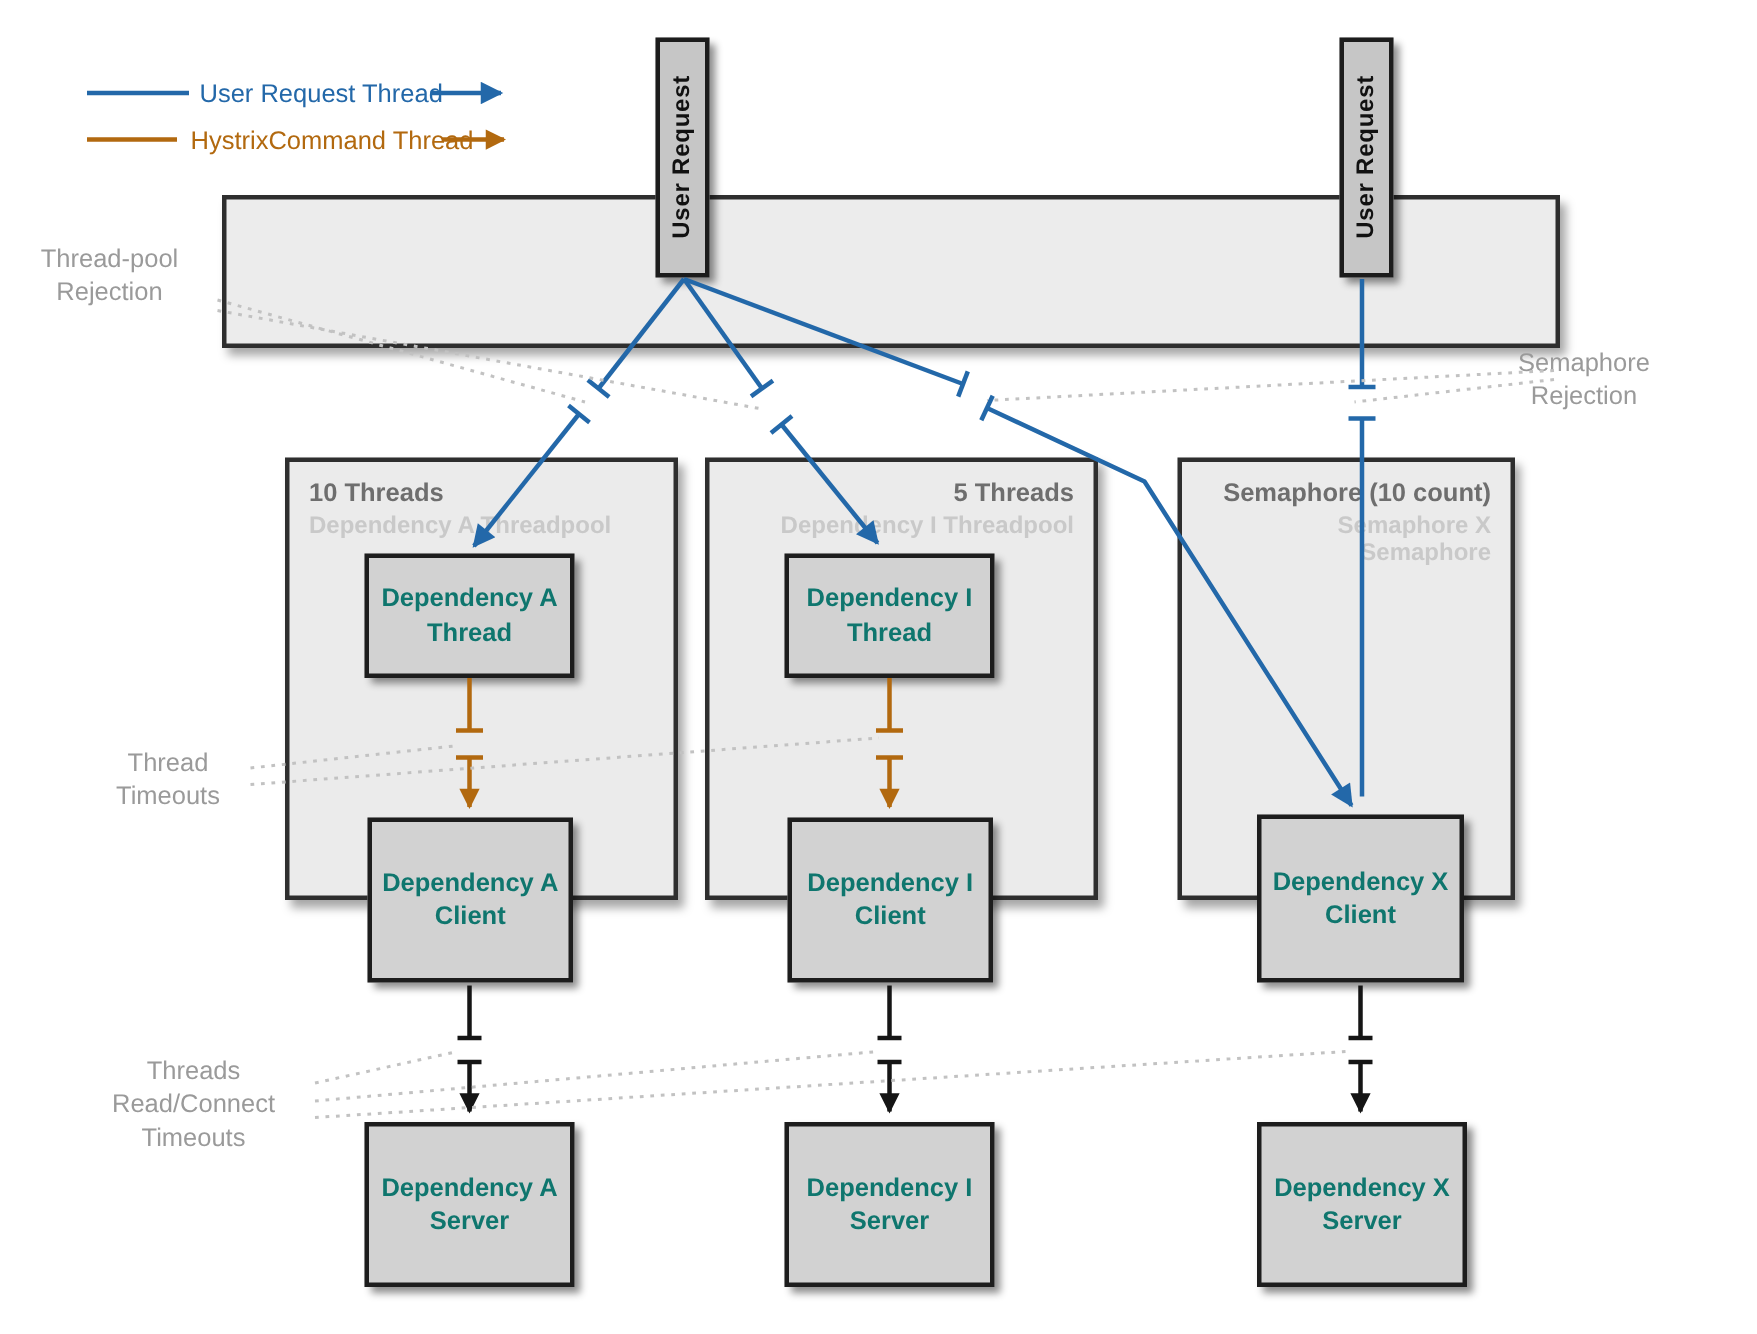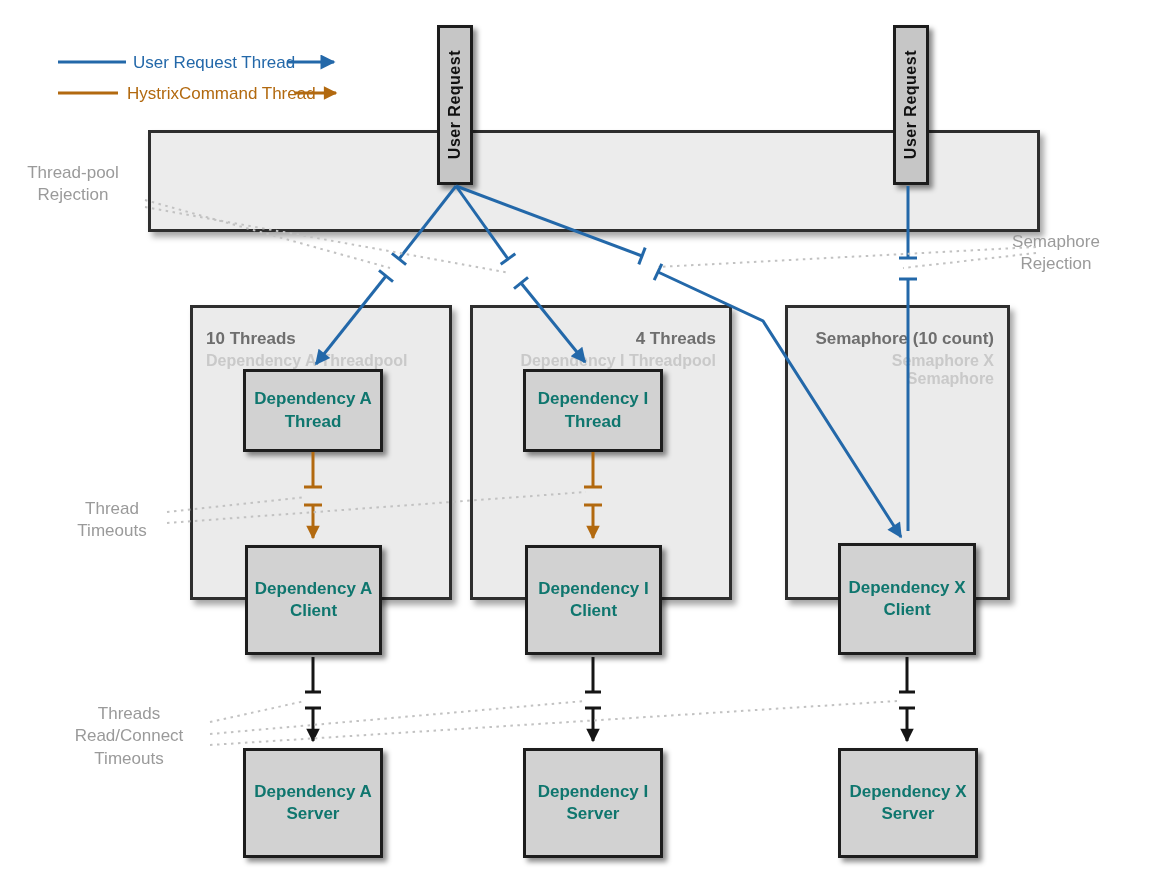--- a/index.html
+++ b/index.html
@@ -11,21 +11,21 @@
   .band{
     position:absolute;left:148px;top:130px;width:892px;height:102px;
     background:#ececec;border:3px solid #2e2e2e;box-sizing:border-box;
     box-shadow:4px 5px 6px rgba(0,0,0,.35);z-index:1;
   }
   .pool{
     position:absolute;top:305px;height:295px;background:#ebebeb;
     border:3px solid #2e2e2e;box-sizing:border-box;
     box-shadow:4px 5px 6px rgba(0,0,0,.35);z-index:1;
   }
-  .pool-head{padding:21px 13px;border-radius:31px;}
+  .pool-head{padding:11px 13px;border-radius:31px;}
   .pool-title{font-size:17px;font-weight:bold;color:#6e6e6e;}
   .pool-sub{font-size:16px;font-weight:bold;color:#c9c9c9;margin-top:3px;}
   .align-right .pool-head{text-align:right;}
   
   .node{
     position:absolute;background:#d2d2d2;border:3px solid #1d1d1d;box-sizing:border-box;
     box-shadow:4px 4px 5px rgba(0,0,0,.45);display:flex;align-items:center;justify-content:center;
     text-align:center;font-weight:bold;font-size:17px;color:#0f766e;
     white-space:pre-line;line-height:1.3;z-index:2;
   }
@@ -59,21 +59,21 @@
   <div class="band"></div>
 
   <div class="pool" style="left:190px;width:262px;">
     <div class="pool-head">
       <div class="pool-title">10 Threads</div>
       <div class="pool-sub">Dependency A Threadpool</div>
     </div>
   </div>
   <div class="pool align-right" style="left:470px;width:262px;">
     <div class="pool-head">
-      <div class="pool-title">4 Threads</div>
+      <div class="pool-title">5 Threads</div>
       <div class="pool-sub">Dependency I Threadpool</div>
     </div>
   </div>
   <div class="pool align-right" style="left:785px;width:225px;">
     <div class="pool-head">
       <div class="pool-title">Semaphore (10 count)</div>
       <div class="pool-sub">Semaphore X Semaphore</div>
     </div>
   </div>
 

